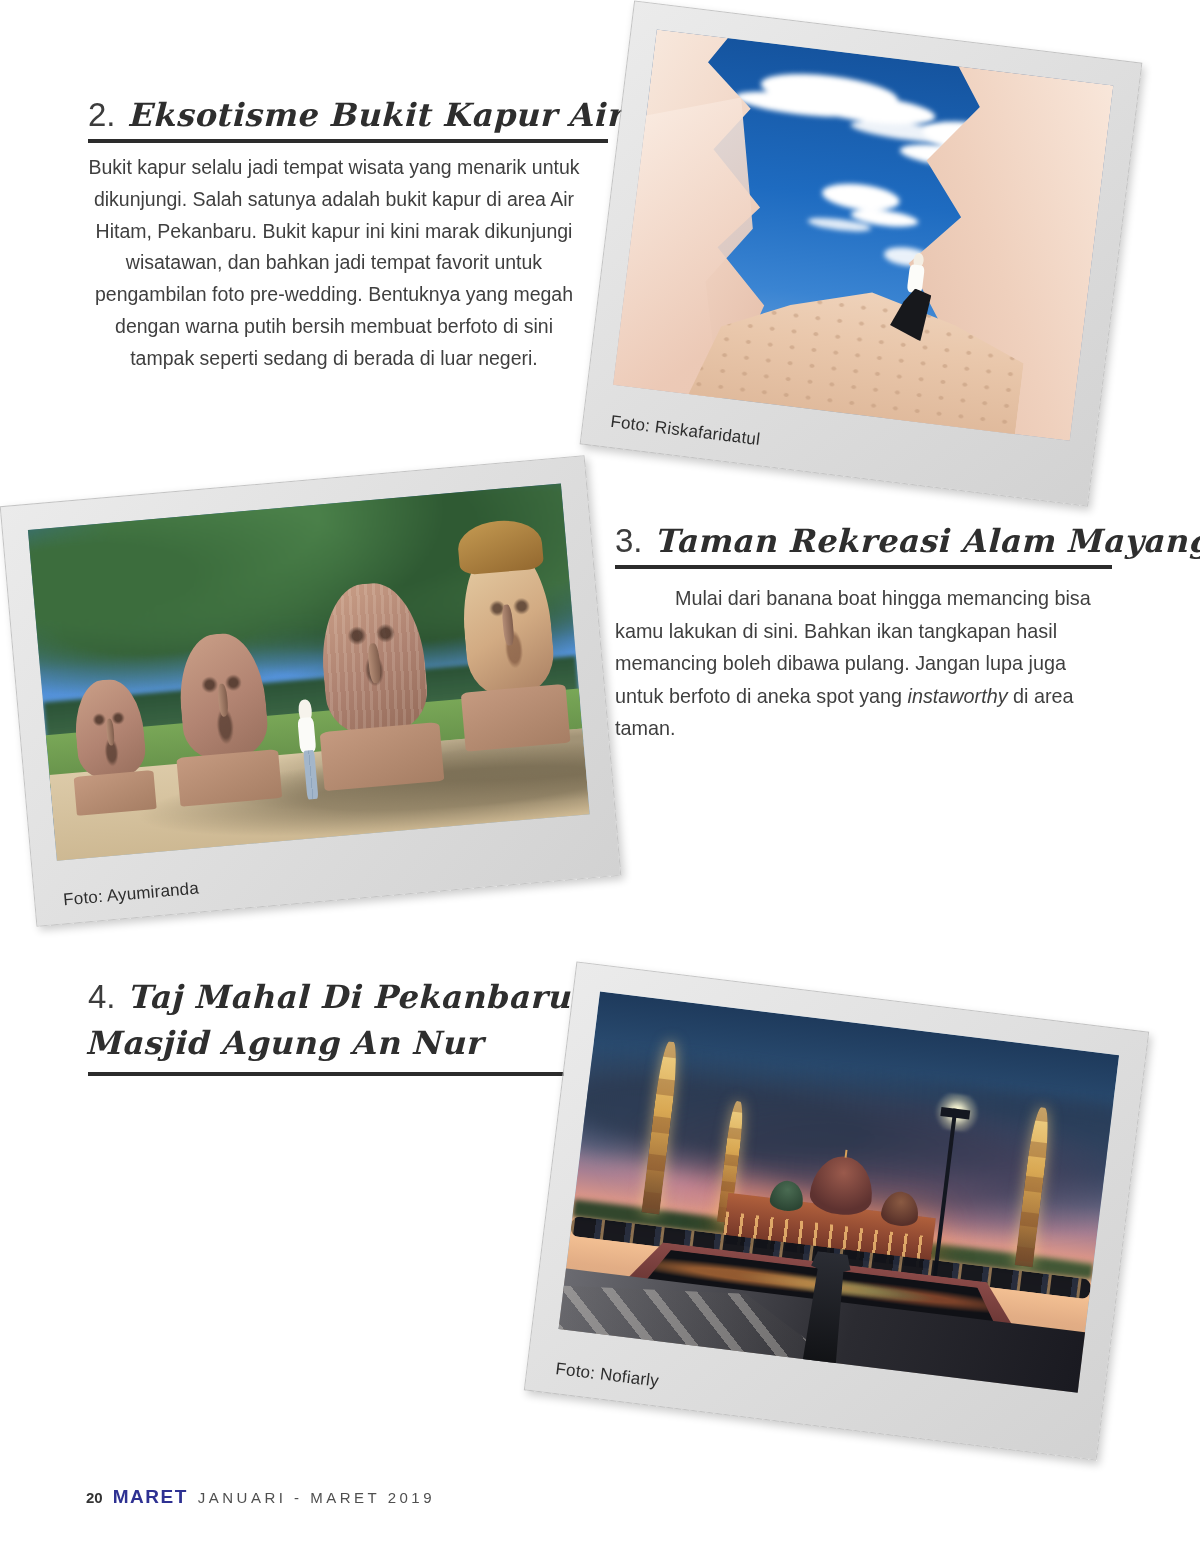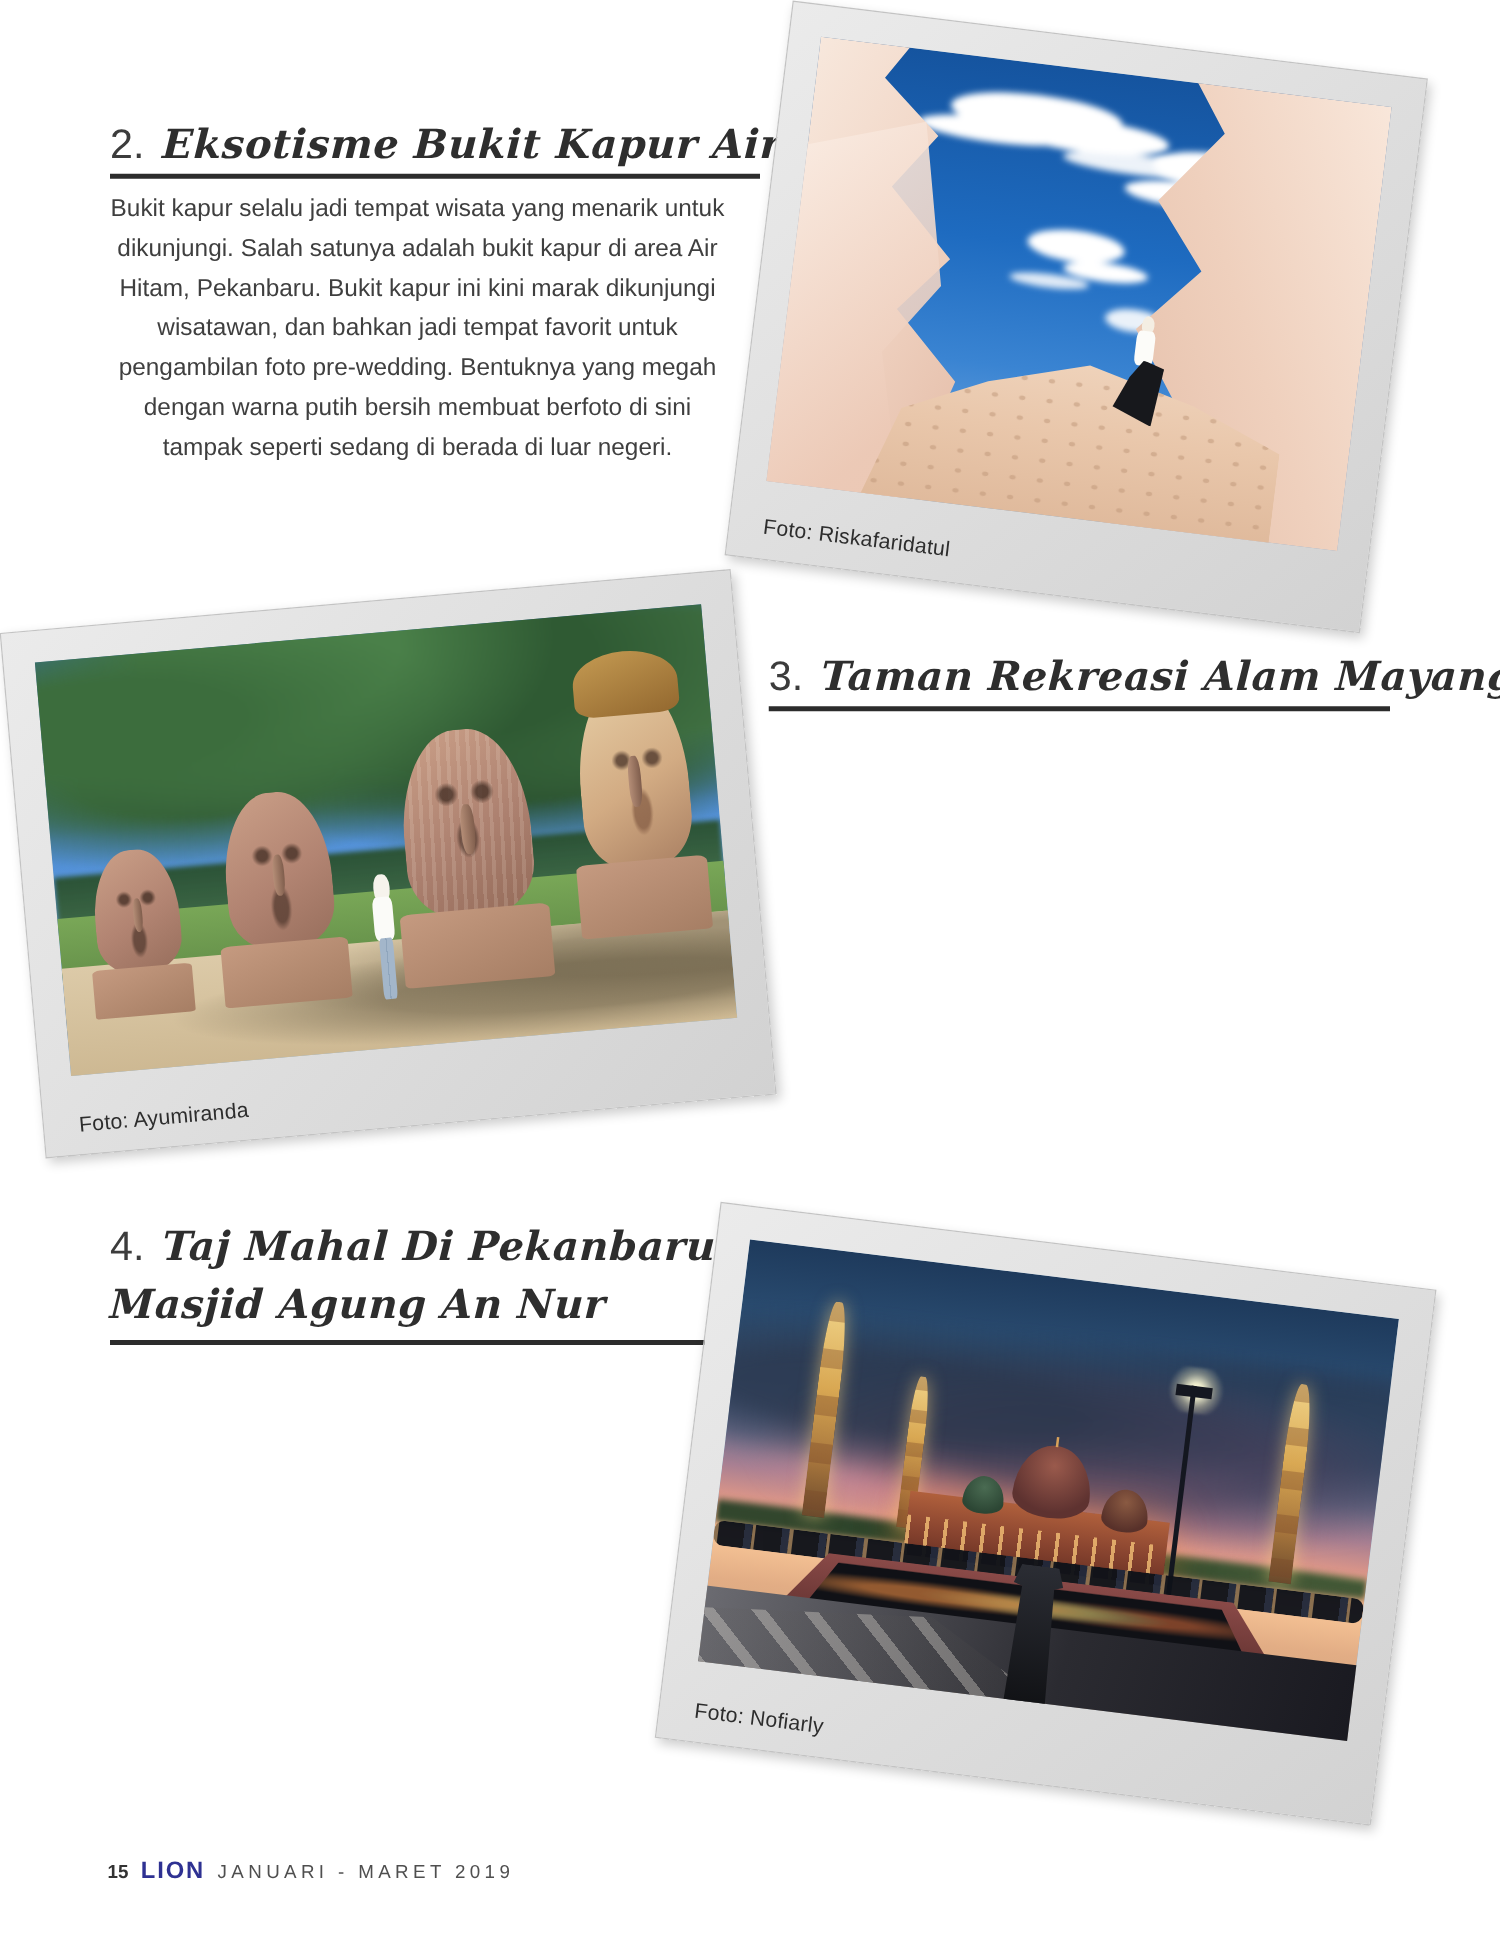--- a/index.html
+++ b/index.html
@@ -212,20 +212,21 @@
   </div>
   <div class="pcap">Foto: Riskafaridatul</div>
 </div>
 
 <div class="heading" style="left:615px;top:522px;">
   <span class="h-num">3.</span>
   <span class="h-script">Taman Rekreasi Alam Mayang</span>
 </div>
 <div class="rule" style="left:615px;top:565px;width:497px;"></div>
 <div class="copy copy-3">
+  <p class="indent"><span>Mulai dari banana boat hingga memancing bisa kamu lakukan di sini. Bahkan ikan tangkapan hasil memancing boleh dibawa pulang. Jangan lupa juga untuk berfoto di aneka spot yang </span><span class="em">instaworthy</span><span> di area taman.</span></p>
 </div>
 
 <div class="polaroid p2">
   <div class="photo">
     <div class="sc2-sky"></div>
     <div class="canopy"></div>
     <div class="treeline"></div>
     <div class="grass"></div>
     <div class="sand"></div>
     <div class="moai m1">
@@ -282,16 +283,16 @@
     <div class="pooledge"></div>
     <div class="pool"></div>
     <div class="plaza"></div>
     <div class="tiles"></div>
     <div class="pedestal"></div>
   </div>
   <div class="pcap">Foto: Nofiarly</div>
 </div>
 
 <div class="footer">
-  <span class="f-num">15</span>
-  <span class="f-brand">LION</span>
+  <span class="f-num">20</span>
+  <span class="f-brand">MARET</span>
   <span class="f-issue">JANUARI - MARET 2019</span>
 </div>
 
 </body></html>

